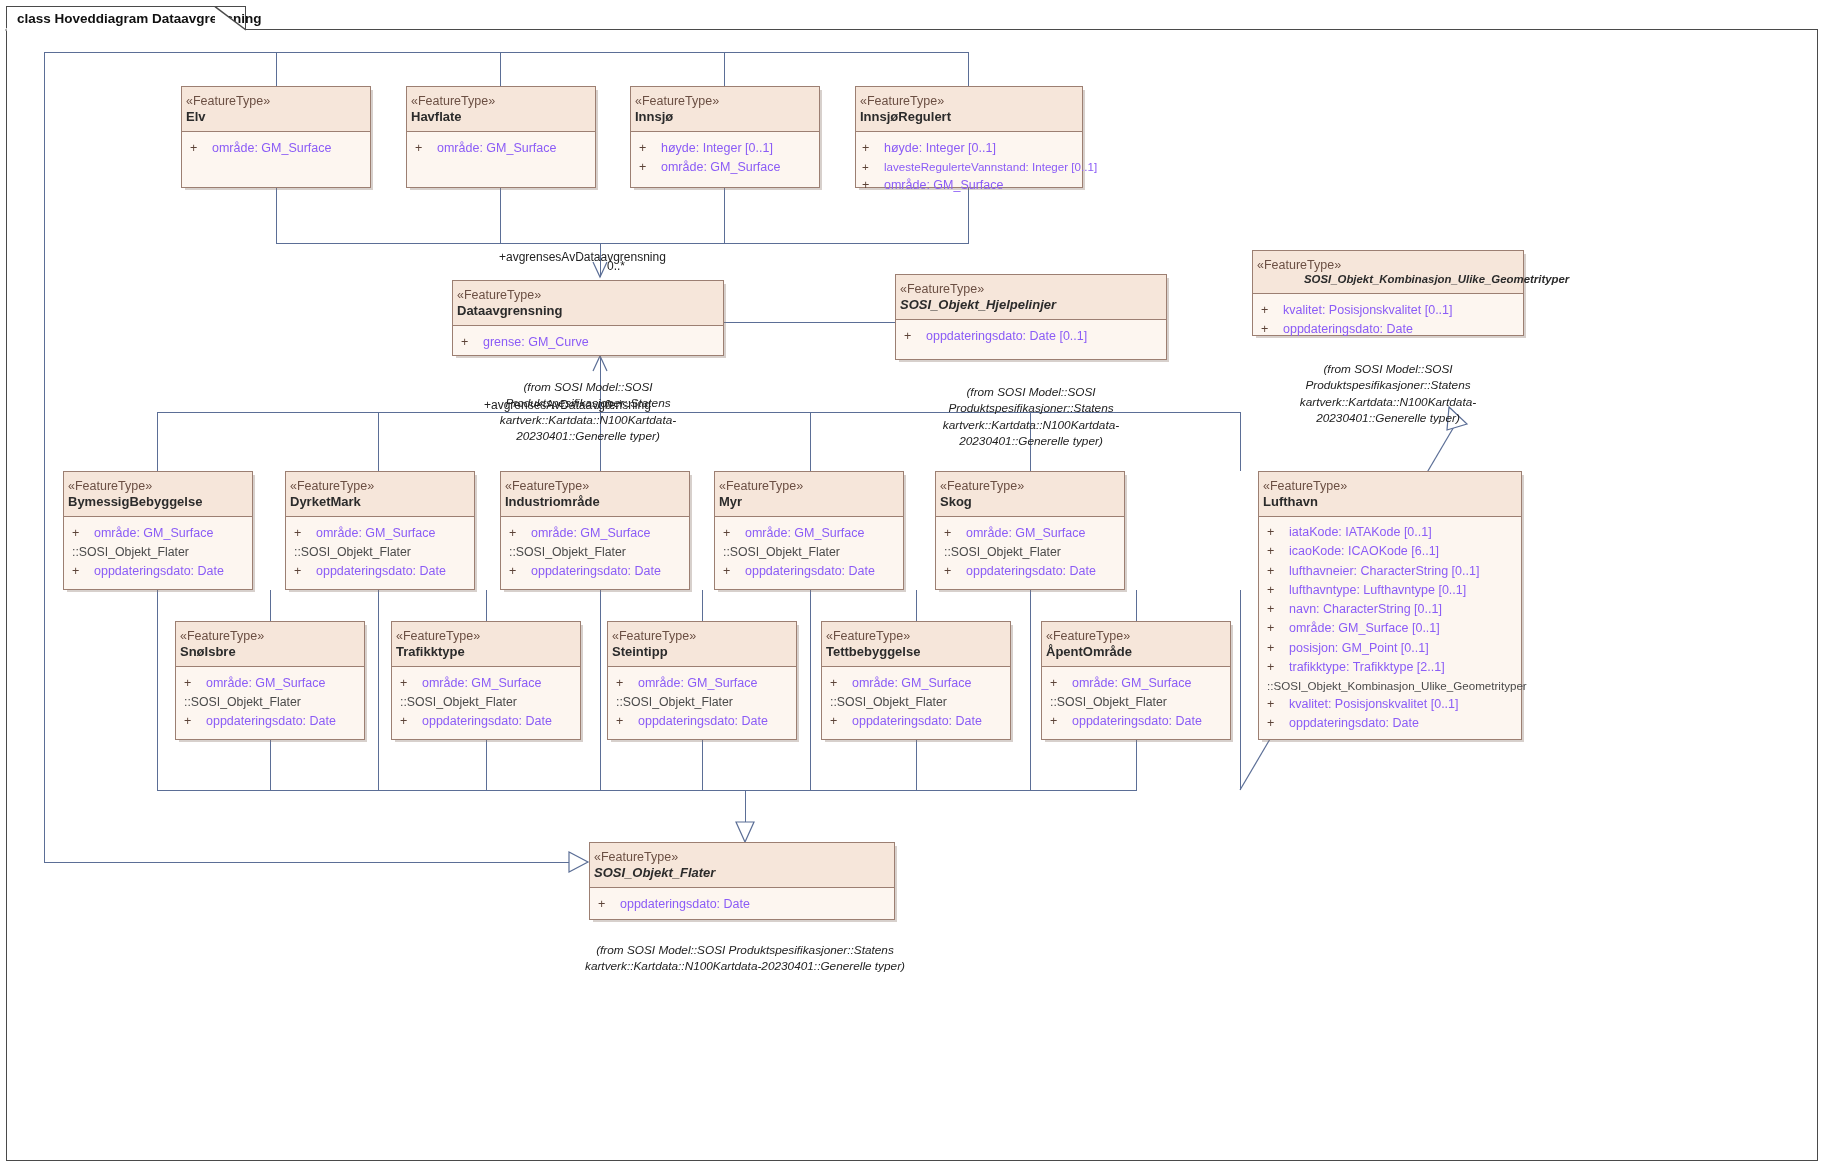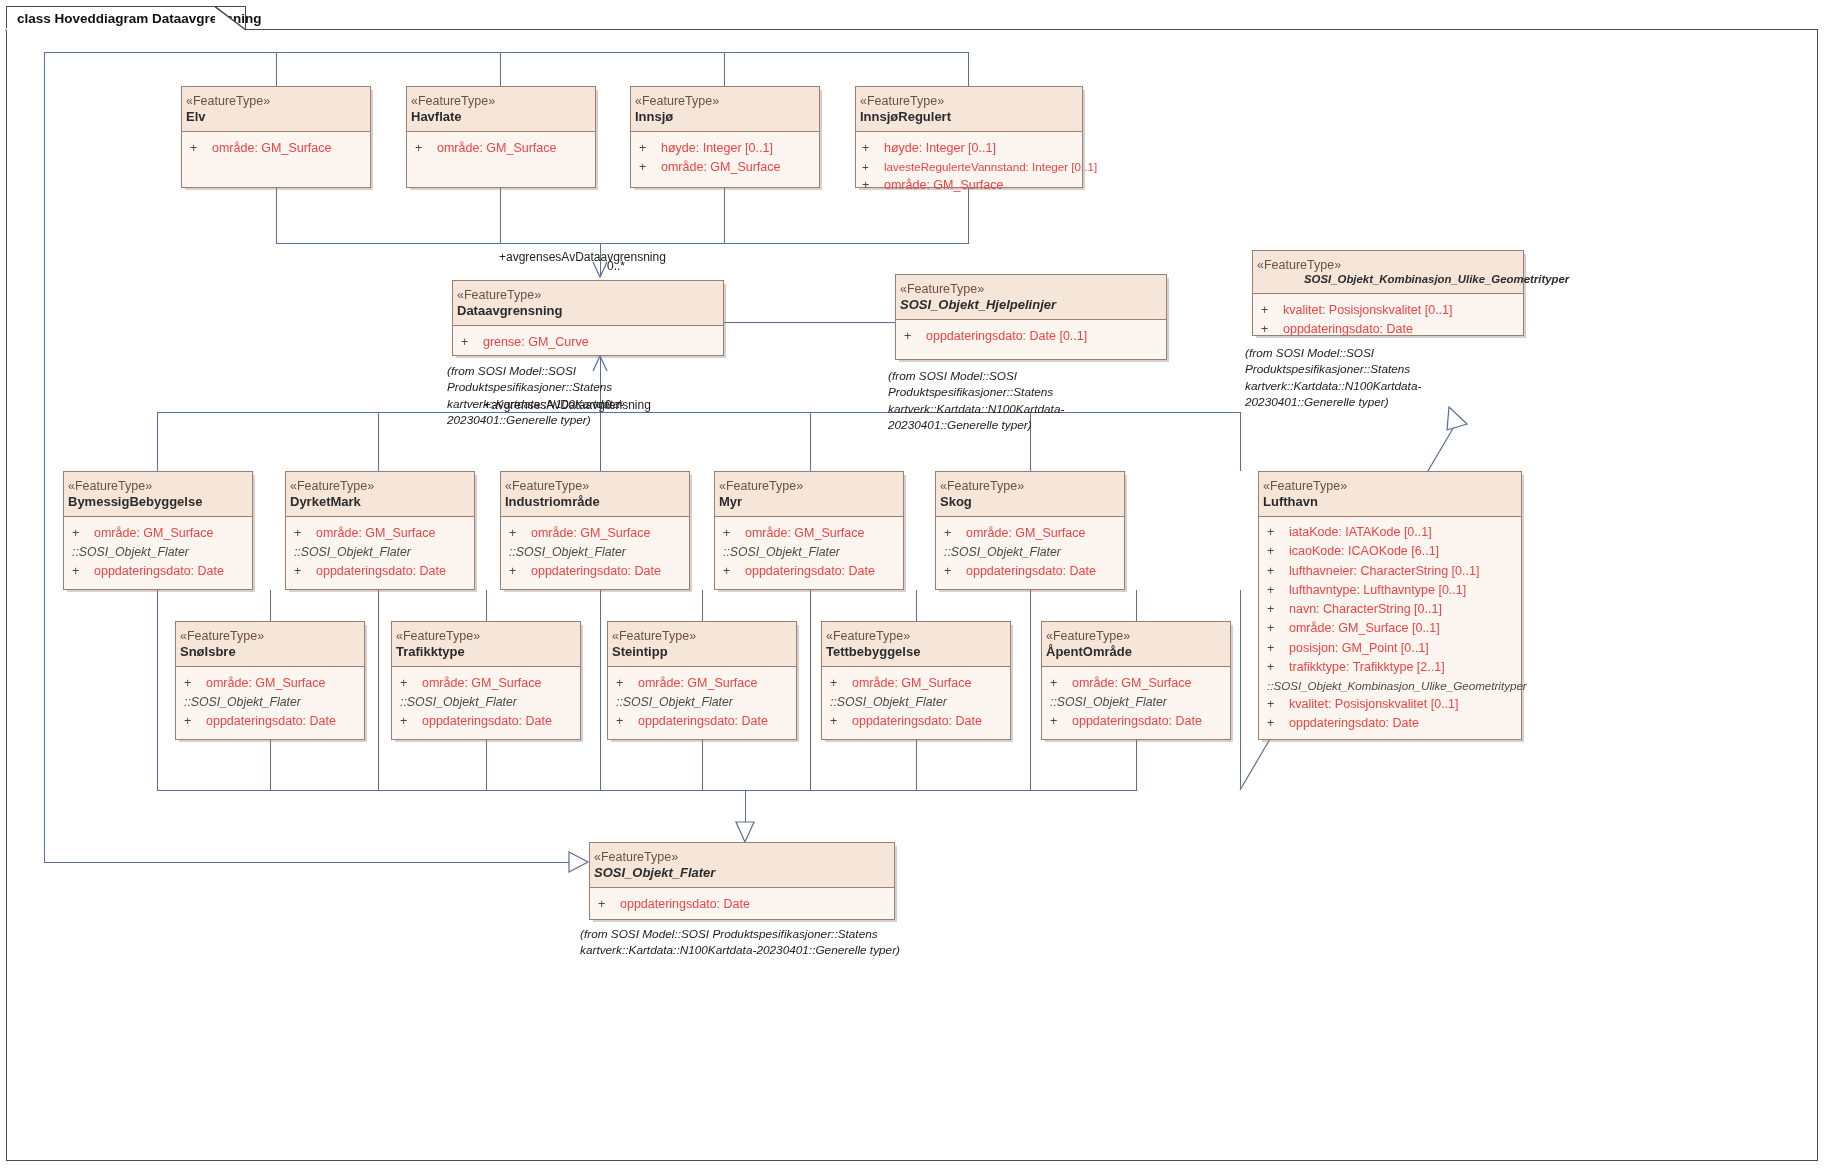--- a/index.html
+++ b/index.html
@@ -17,26 +17,26 @@
        background:#fdf6f0;box-shadow:3px 3px 0 -1px rgba(140,120,110,.35);}
   .cls-head{box-sizing:border-box;background:#f6e6da;border-bottom:1px solid #9c7f72;
             padding:7px 4px 6px;text-align:left;line-height:1.22;}
   .stereo{font-size:12.5px;color:#6b4f43;display:block;}
   .cname{font-size:13px;font-weight:bold;color:#2b2b2b;display:block;}
   .cname.abstract{font-style:italic;}
   .cls-body{box-sizing:border-box;padding:7px 6px 6px 8px;}
   .attr{font-size:12.5px;color:#5c4338;line-height:1.54;white-space:nowrap;
         display:flex;align-items:baseline;}
   .vis{display:inline-block;width:22px;flex:0 0 22px;color:#5c4338;}
-  .attr-txt{color:#ef4444;}
-  .grp{font-size:12.3px;color:#4a4a4a;font-style:italic;line-height:1.54;white-space:nowrap;}
+  .attr-txt{color:#8b5cf6;}
+  .grp{font-size:12.3px;color:#4a4a4a;line-height:1.54;white-space:nowrap;}
 
   
   .note{position:absolute;font-size:11.8px;font-style:italic;color:#222;
-        line-height:1.38;}
+        text-align:center;line-height:1.38;margin-top:16px;}
 
   
   .lbl{position:absolute;font-size:12px;color:#222;white-space:nowrap;}
 
   
   .ln{position:absolute;background:#5b6e96;}
   .lnh{height:1px;}
   .lnv{width:1px;}
   svg.ovl{position:absolute;left:0;top:0;width:1827px;height:1169px;
           pointer-events:none;overflow:visible;}

